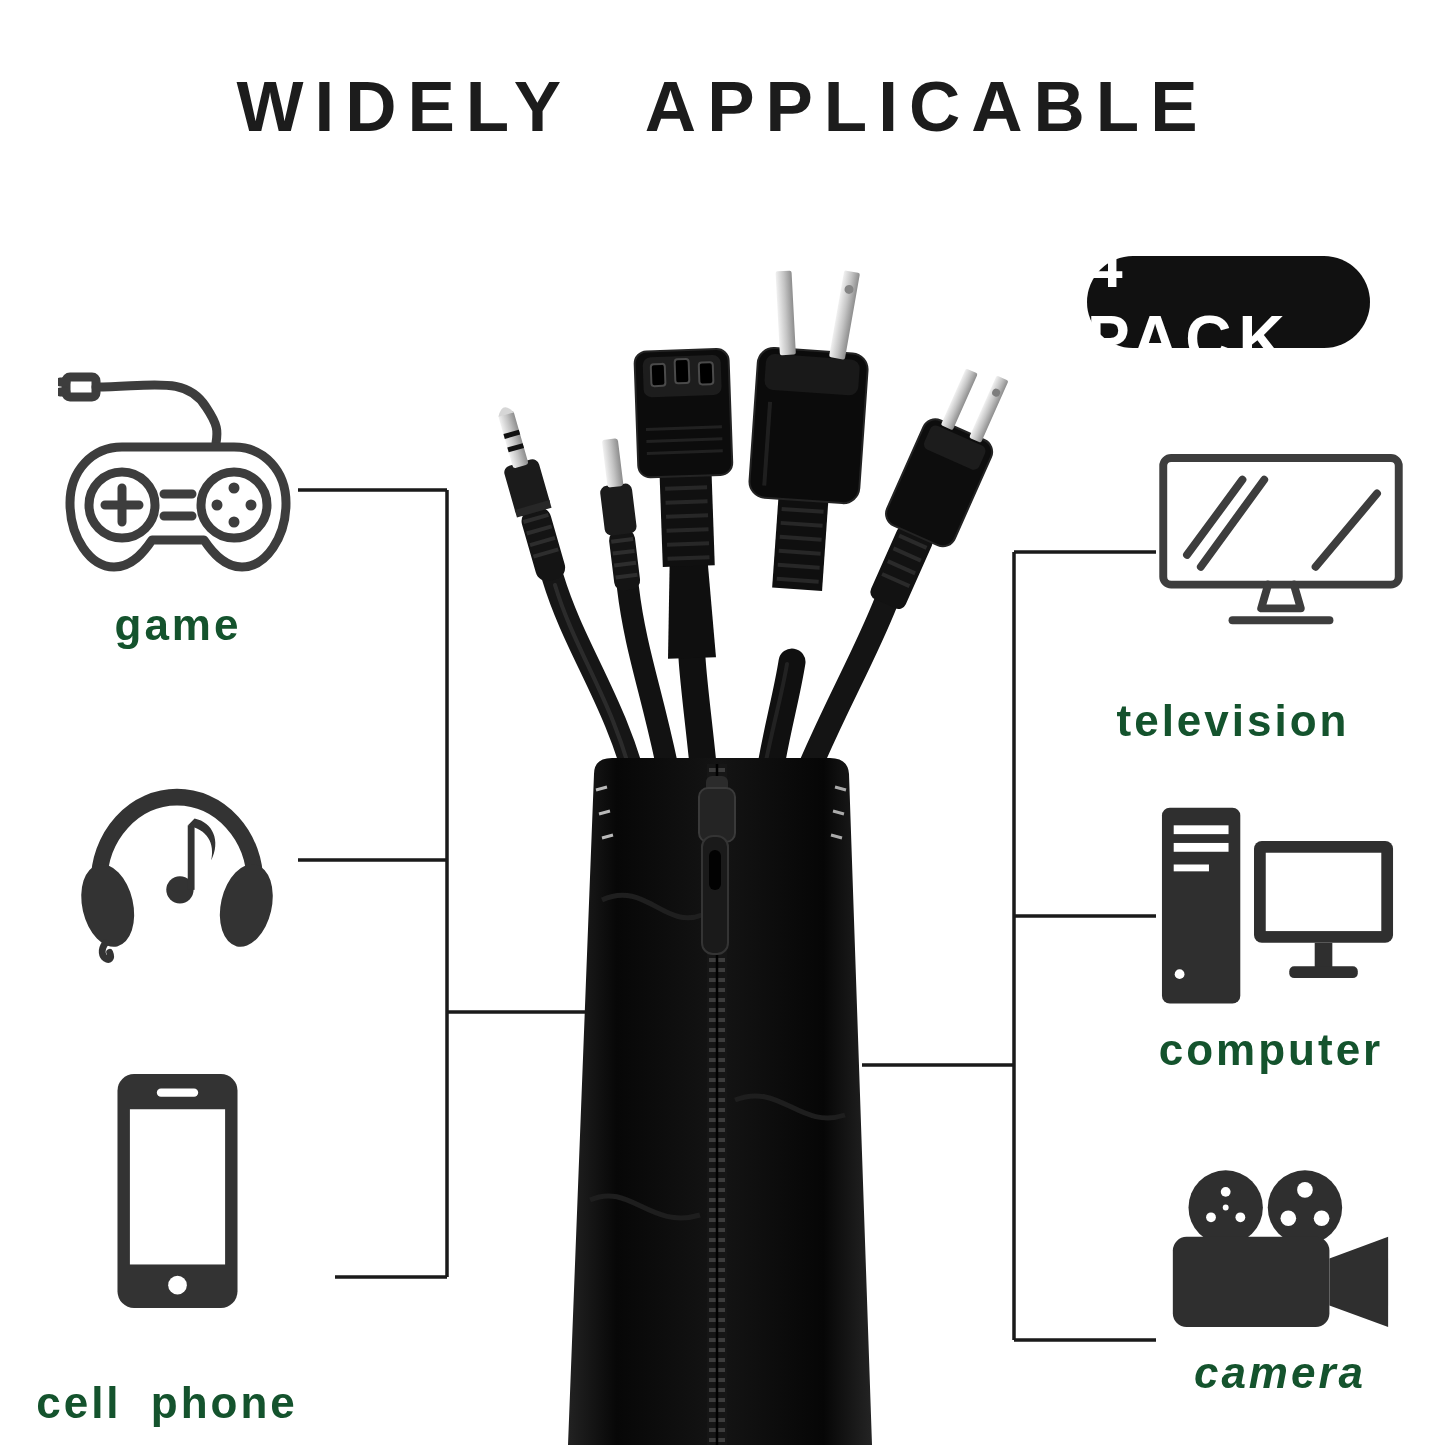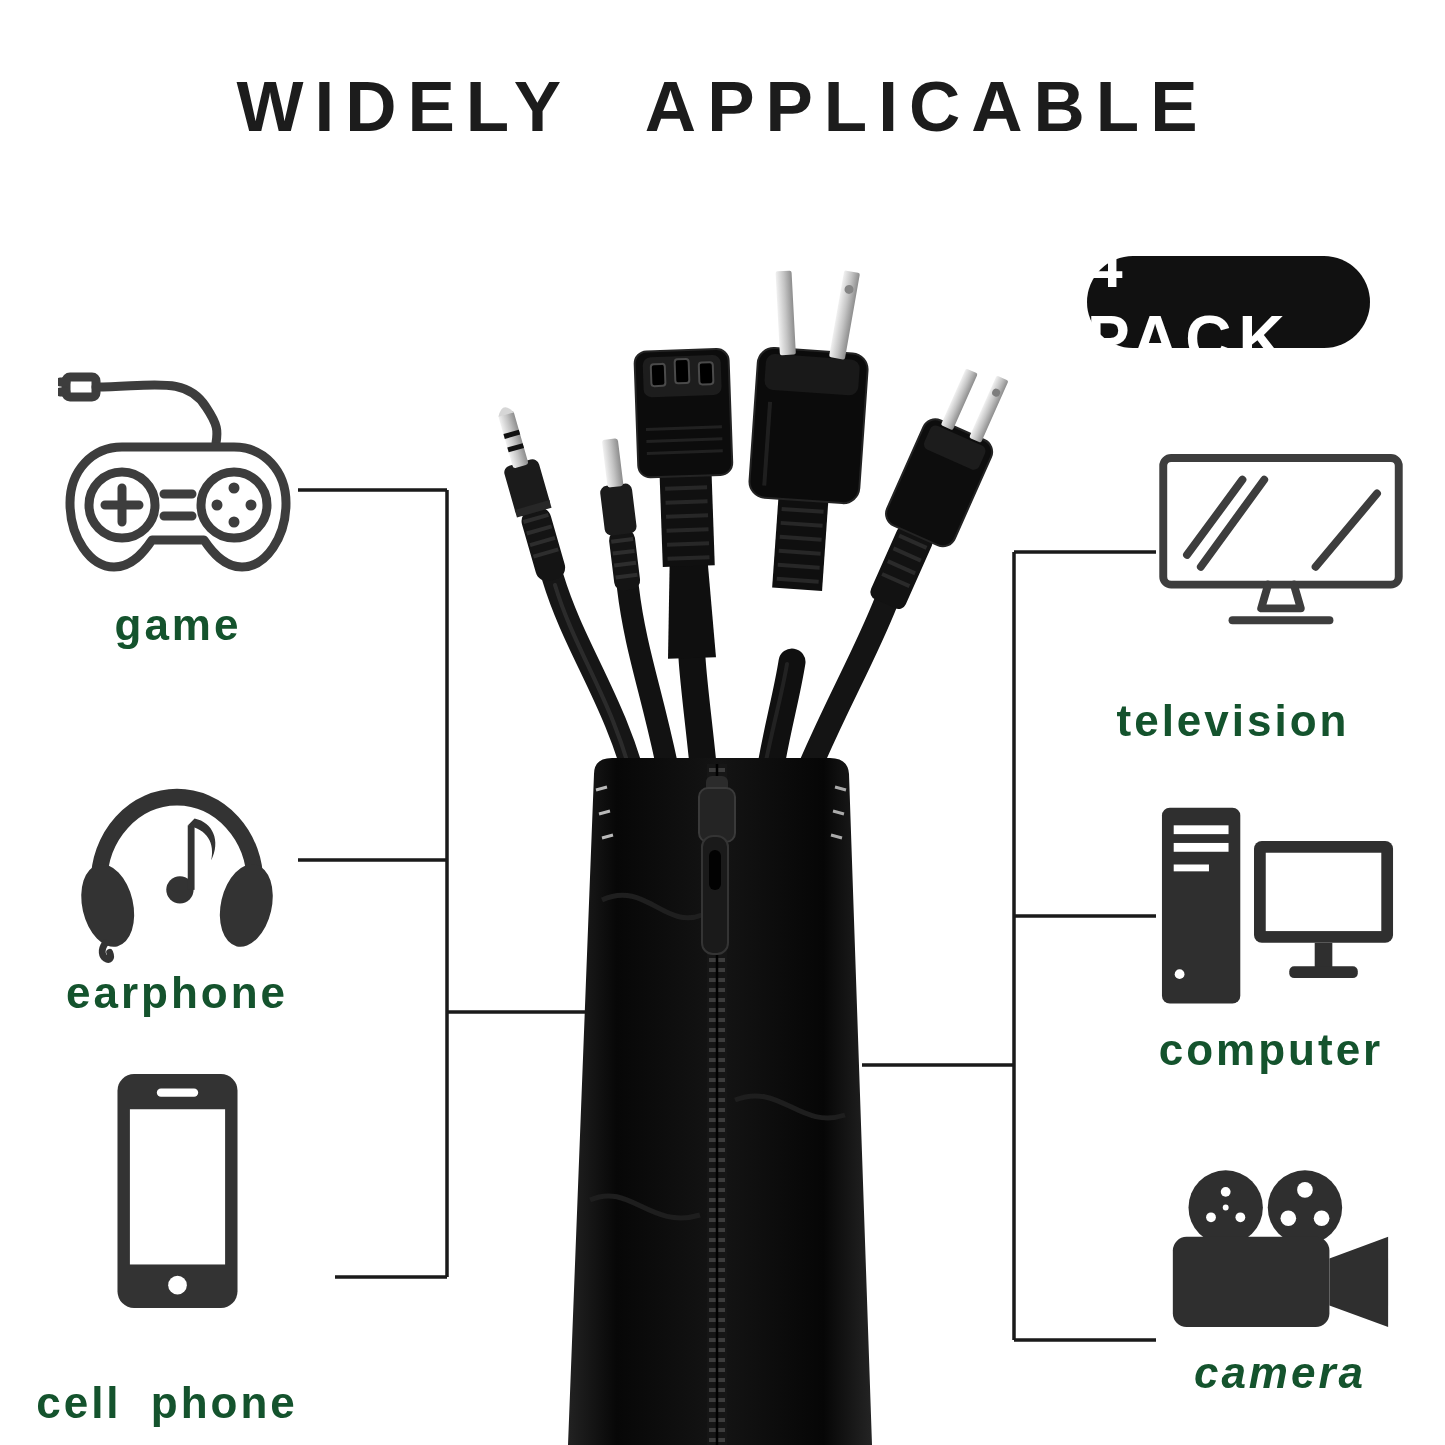--- a/index.html
+++ b/index.html
@@ -172,21 +172,20 @@
     <svg viewBox="0 0 230 250" width="230" height="244">
       <path d="M35 165 A80 88 0 0 1 195 165" fill="none" stroke="#333333" stroke-width="17"></path>
       <ellipse cx="44" cy="188" rx="26" ry="43" fill="#333333" transform="rotate(-13 44 188)"></ellipse>
       <ellipse cx="186" cy="188" rx="26" ry="43" fill="#333333" transform="rotate(13 186 188)"></ellipse>
       <circle cx="118" cy="172" r="14" fill="#333333"></circle>
       <rect x="126" y="106" width="7" height="66" fill="#333333"></rect>
       <path d="M126 106 C146 110 154 124 150 142 C160 122 152 103 133 99 Z" fill="#333333"></path>
       <path d="M42 226 C30 242 52 250 46 236" fill="none" stroke="#333333" stroke-width="7" stroke-linecap="round"></path>
     </svg>
   </div>
-  <div class="label" style="left:22px; top:968px; width:310px;">earphone</div>
 
   <div class="icon" style="left:115px; top:1072px; width:125px; height:238px;">
     <svg viewBox="0 0 120 230" width="125" height="238">
       <rect x="2" y="2" width="116" height="226" rx="16" fill="#333333"></rect>
       <rect x="14" y="36" width="92" height="150" fill="#ffffff"></rect>
       <rect x="40" y="16" width="40" height="8" rx="4" fill="#ffffff"></rect>
       <circle cx="60" cy="206" r="9" fill="#ffffff"></circle>
     </svg>
   </div>
   <div class="label" style="left:2px; top:1338px; width:330px;margin-top:40px;">cell phone</div>

